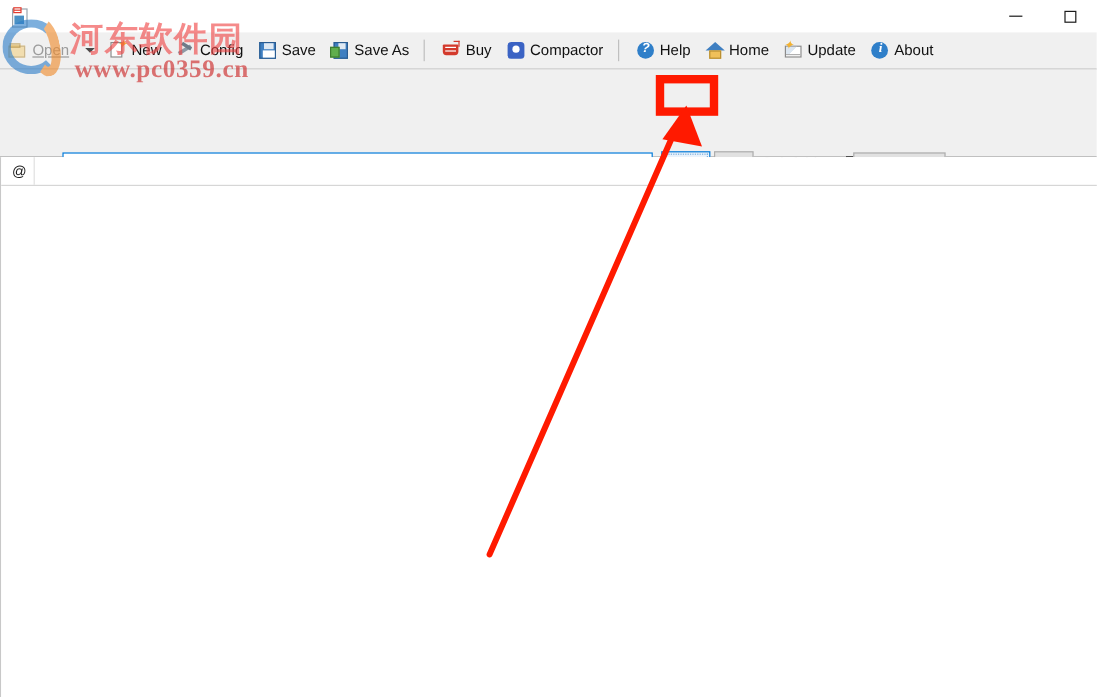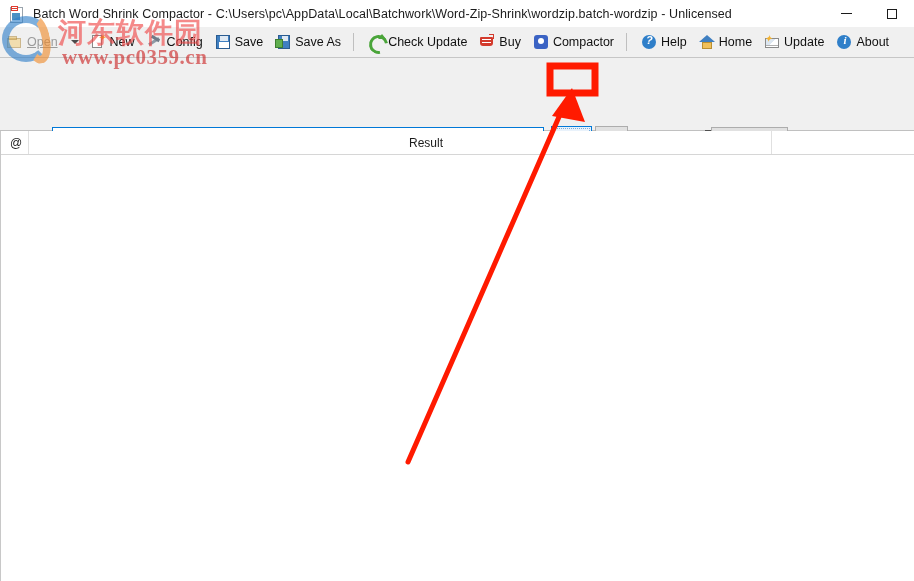--- a/index.html
+++ b/index.html
@@ -404,21 +404,20 @@
 </style>
 </head>
 <body>
 
 <div id="titlebar">
   <div id="app-icon">
     <div class="doc"></div>
     <div class="zipbar"></div>
     <div class="fold"></div>
   </div>
-  <div id="window-title">Batch Word Shrink Compactor - C:\Users\pc\AppData\Local\Batchwork\Word-Zip-Shrink\wordzip.batch-wordzip - Unlicensed</div>
   <div class="wincontrols">
     <div class="winbtn">
       <span class="min-glyph"></span>
     </div>
     <div class="winbtn">
       <span class="max-glyph"></span>
     </div>
   </div>
 </div>
 
@@ -459,27 +458,20 @@
   <div class="tbitem">
     <span class="tbicon ic-saveas">
       <i class="d"></i>
         <i class="g"></i>
     </span>
     <span class="tblabel">Save As</span>
   </div>
 
   <div class="tbsep"></div>
 
-  <div class="tbitem">
-    <span class="tbicon ic-update">
-      <i class="ring"></i>
-        <i class="a1"></i>
-    </span>
-    <span class="tblabel">Check Update</span>
-  </div>
 
   <div class="tbitem">
     <span class="tbicon ic-buy">
       <i class="cart"></i>
         <i class="h"></i>
     </span>
     <span class="tblabel">Buy</span>
   </div>
 
   <div class="tbitem">
@@ -546,21 +538,20 @@
   <div class="btn" style="left:550px; top:98px; width:41px; height:21px;">Folder</div>
 
   <div class="btn" style="left:594px; top:98px; width:33px; height:21px;">View</div>
 
   <div class="btn" style="left:711px; top:98px; width:77px; height:21px;">Compact</div>
 </div>
 
 <div id="listview">
   <div id="listheader">
     <div class="colhdr" style="left:0px; width:28px; padding-left:9px;">@</div>
-    <div class="colhdr" style="left:400px; width:371px;">Result</div>
   </div>
   <div id="listbody"></div>
 </div>
 
 <div id="watermark">
   <div id="wm-logo">
     <span class="ring"></span>
     <span class="swoosh"></span>
   </div>
   <div id="wm-cn">河东软件园</div>

